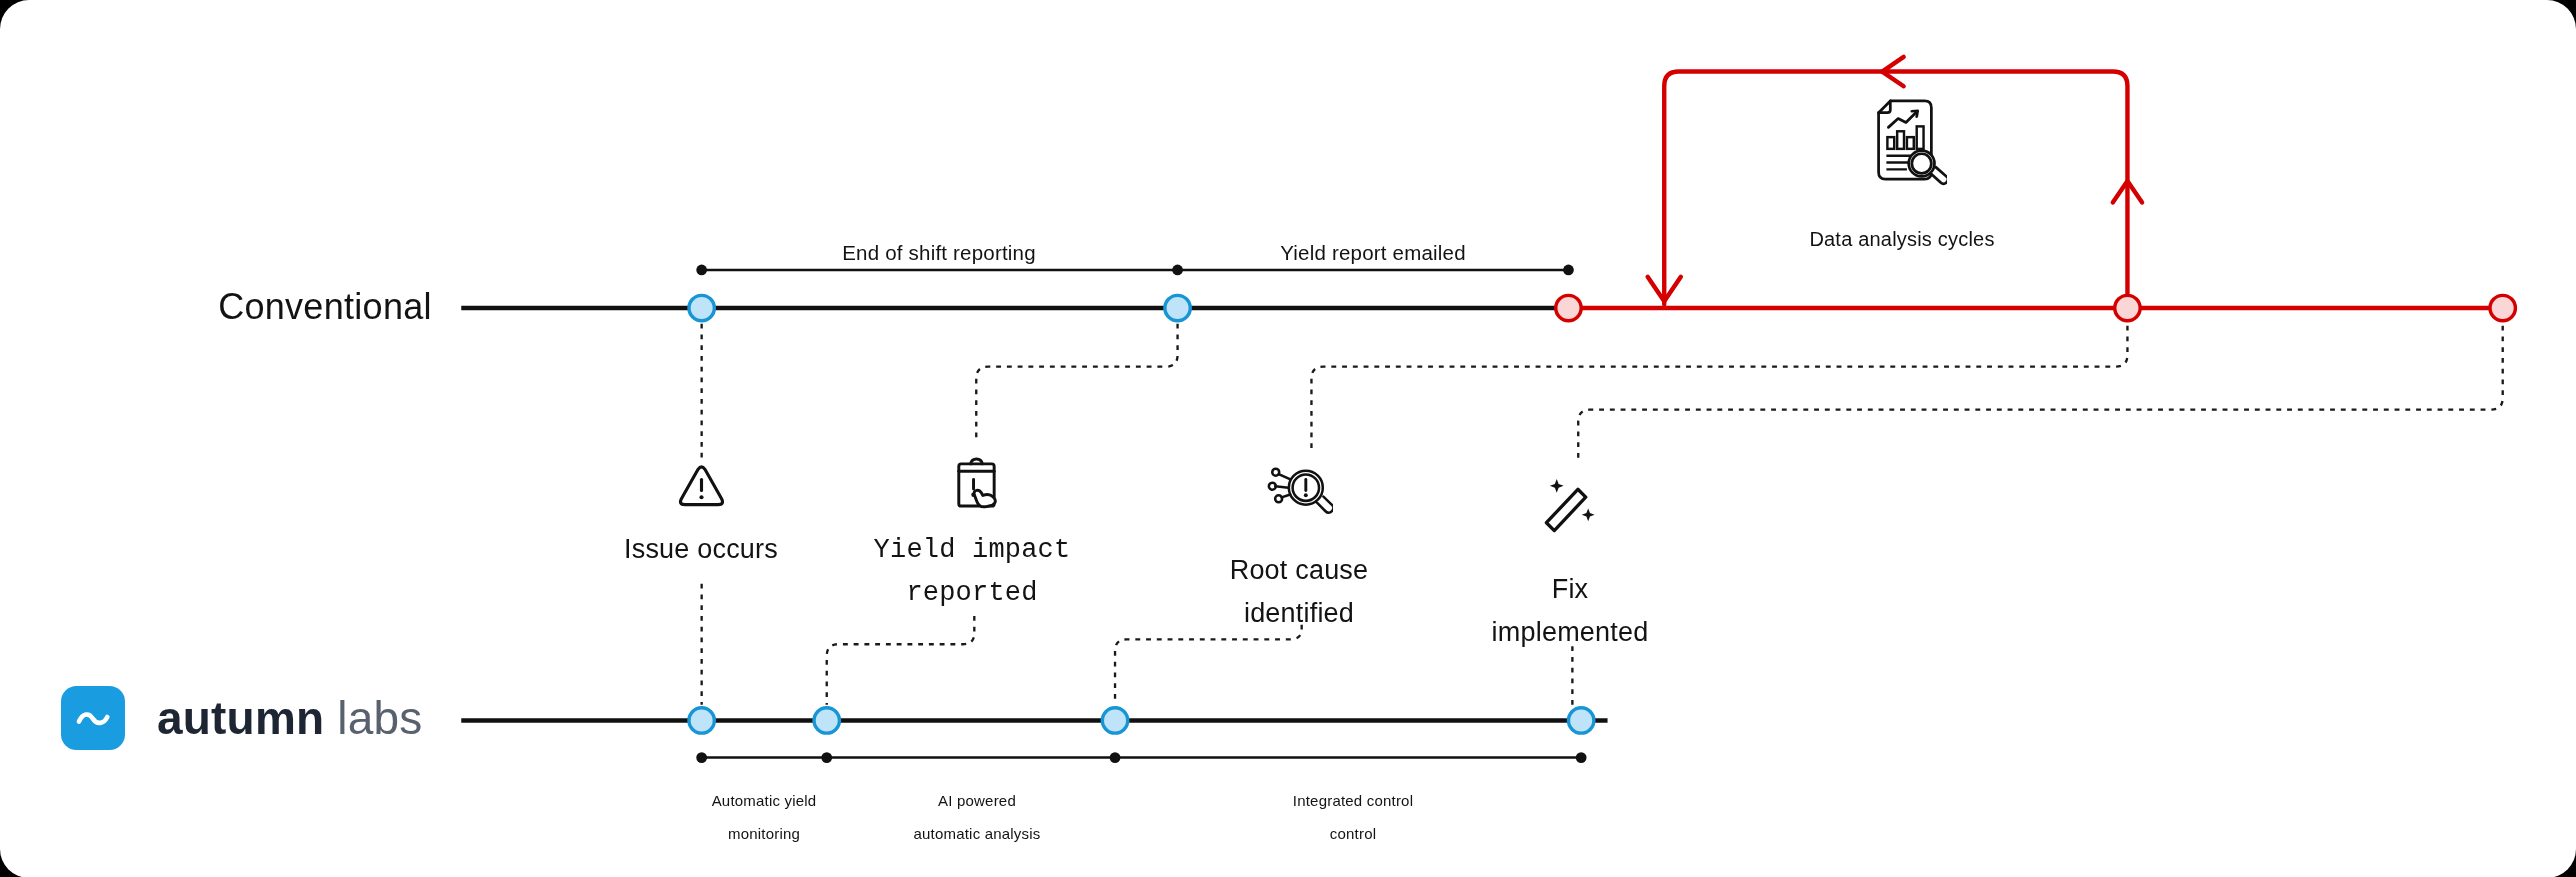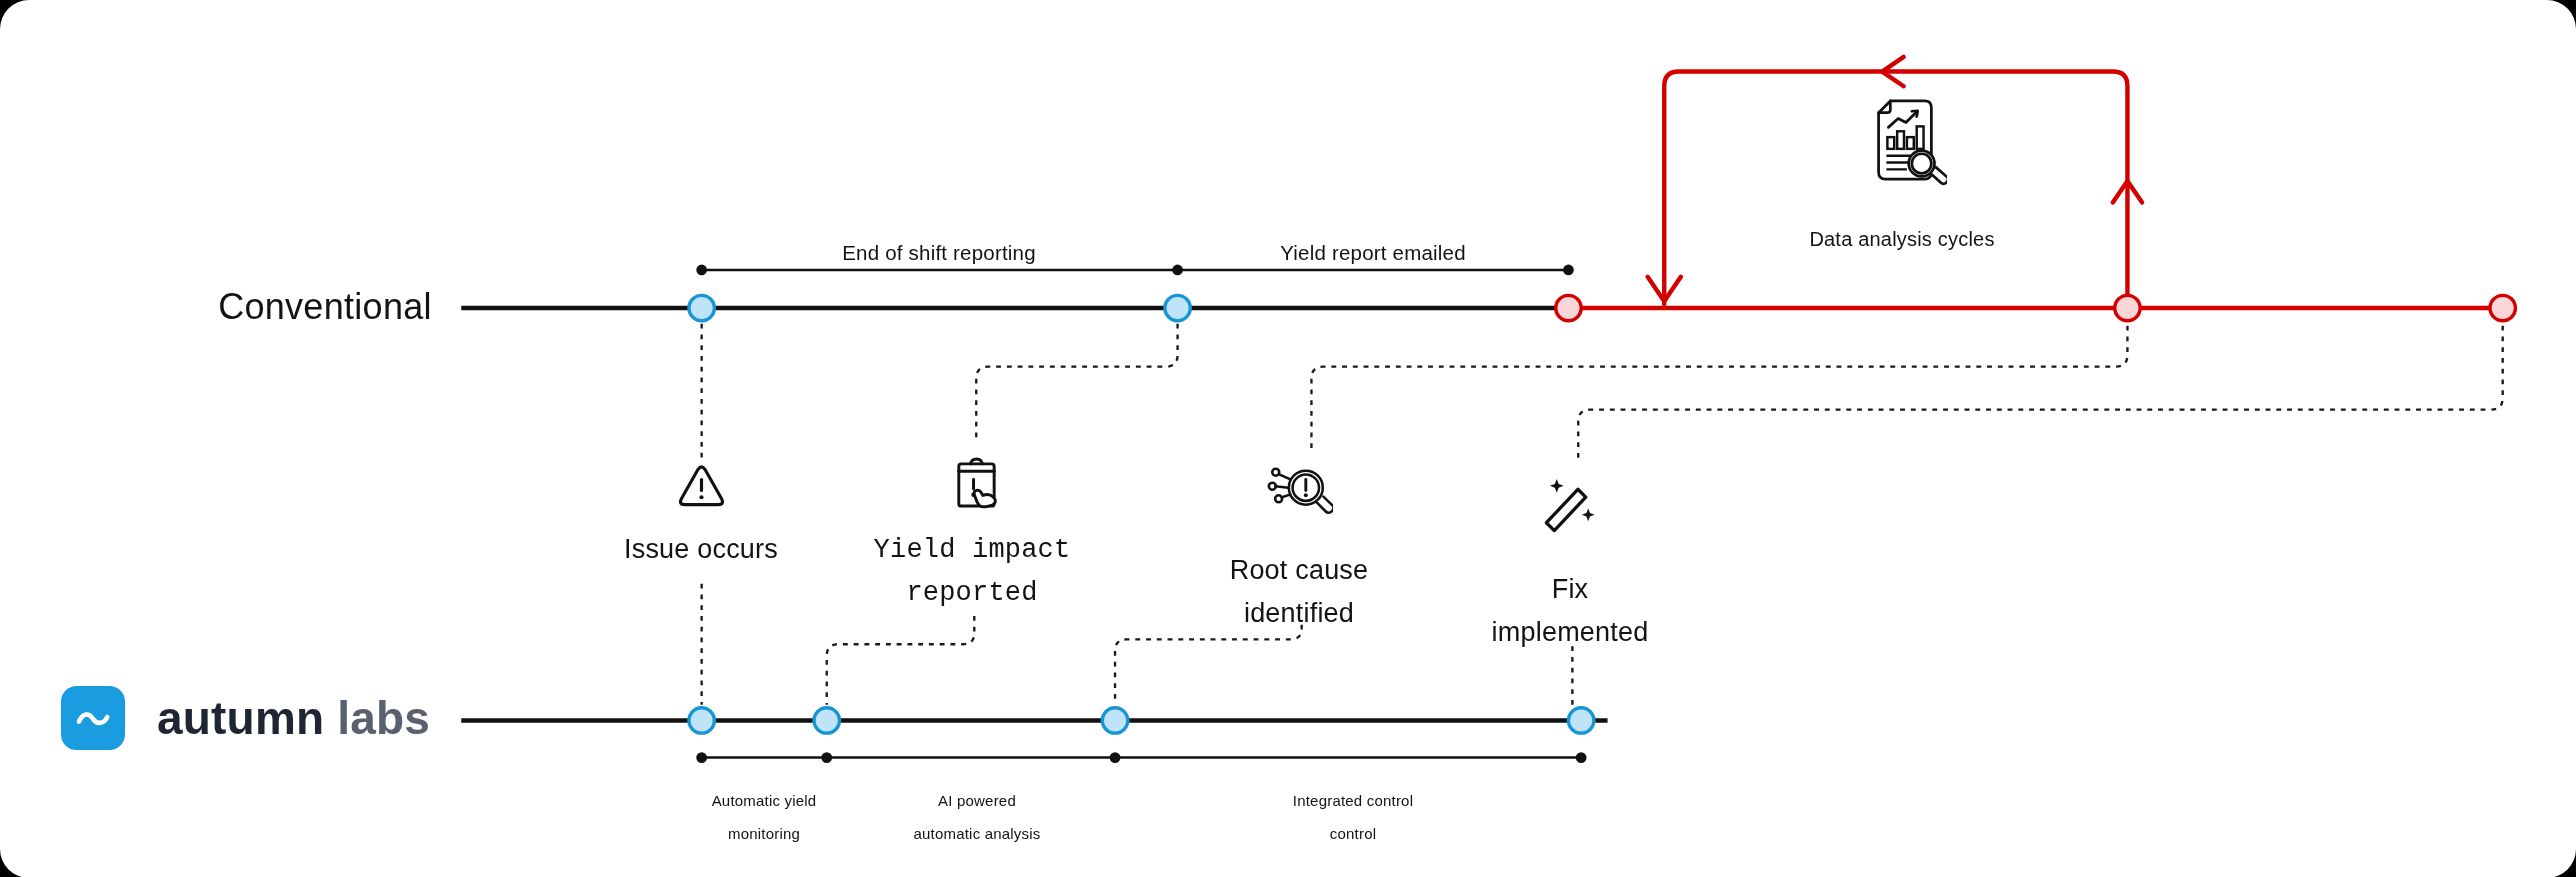--- a/index.html
+++ b/index.html
@@ -10,21 +10,21 @@
   .lbl{position:absolute;transform:translate(-50%,-50%);text-align:center;
        white-space:nowrap;color:#131313;}
   .track-title{font-size:36px;font-weight:500;letter-spacing:0.3px;}
   .measure-lbl{font-size:20.5px;font-weight:400;letter-spacing:0.2px;margin-top:14px;}
   .stage-lbl{font-size:27px;font-weight:400;line-height:43px;letter-spacing:0.2px;}
   .loop-lbl{font-size:20px;font-weight:500;line-height:41px;letter-spacing:0.2px;}
   .bottom-lbl{font-size:15px;font-weight:400;line-height:33px;letter-spacing:0.2px;}
   .brand{position:absolute;left:149px;top:720px;transform:translateY(-54%);
          white-space:nowrap;font-size:46px;letter-spacing:0.2px;}
   .brand .w1{font-weight:700;color:#1f2633;margin-left:8px;}
-  .brand .w2{font-weight:700;color:#59616e;}
+  .brand .w2{font-weight:400;color:#59616e;}
   .logo{position:absolute;left:61px;top:686px;width:64px;height:64px;
         background:#1a9ce1;border-radius:15.6px;display:flex;
         align-items:center;justify-content:center;}
   .icon{position:absolute;}
   svg{display:block;}
 </style>
 </head>
 <body>
 
 <div class="stage">

